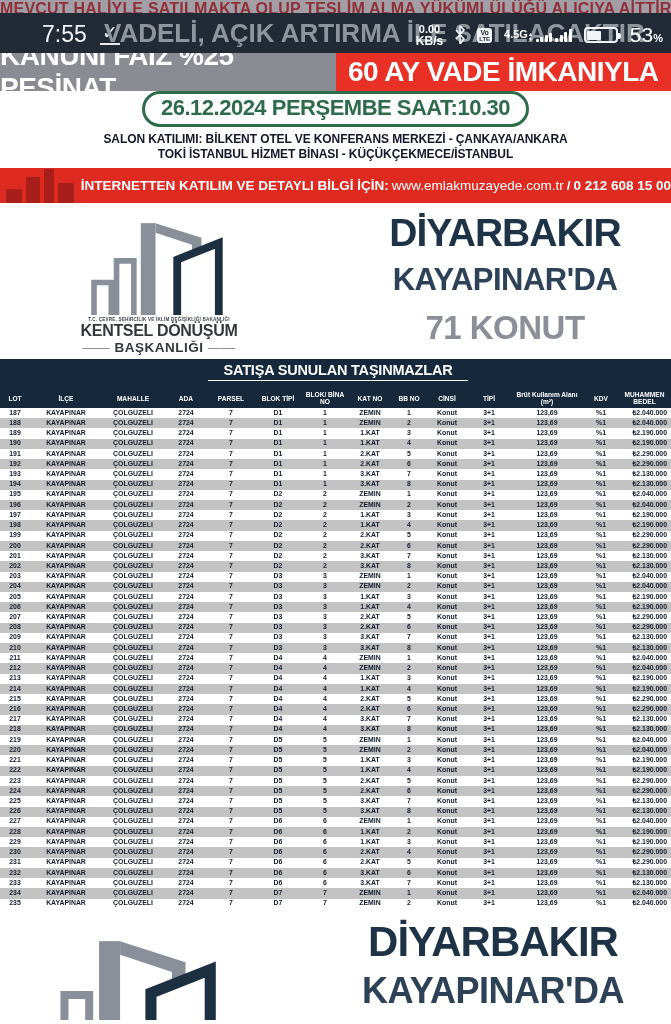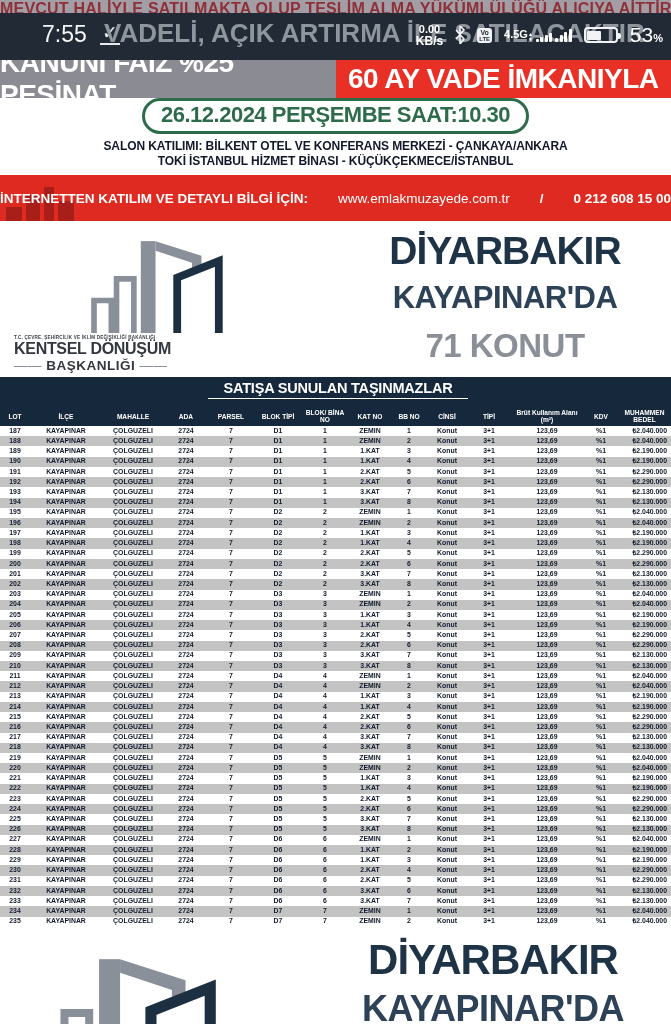--- a/index.html
+++ b/index.html
@@ -5,21 +5,21 @@
   * { margin:0; padding:0; box-sizing:border-box; }
   html,body { background:#e5e5e5; }
   body { font-family:"Liberation Sans", sans-serif; }
   .page { position:relative; width:671px; height:1024px; margin:0 auto; background:#ffffff; overflow:hidden; }
 
   
   .marquee-top { height:13px; background:#a39da6; overflow:hidden; text-align:center; }
   .marquee-top span { display:inline-block; margin-top:-7px; font-size:16px; font-weight:700; letter-spacing:.2px; color:#8e3038; white-space:nowrap; }
 
   
-  .status-bar { position:relative; height:47px; background:#222a36; overflow:hidden; }
+  .status-bar { position:relative; height:40px; background:#222a36; overflow:hidden; }
   .sb-time { position:absolute; left:42px; top:8px; font-size:23px; font-weight:400; color:#f5f6f8; }
   .sb-check { position:absolute; left:100px; top:10px; font-size:19px; color:#e8eaee; border-bottom:2px solid #e8eaee; padding:0 2px 0 2px; line-height:20px; }
   .sb-ticker { position:absolute; left:104px; top:5px; width:550px; overflow:hidden; white-space:nowrap; font-size:26px; font-weight:700; color:#8f959d; z-index:1; }
   .sb-icons { position:absolute; right:8px; top:0; height:44px; display:flex; align-items:center; gap:12px; z-index:2; }
   .net-speed { display:flex; flex-direction:column; align-items:center; line-height:1; color:#fff; font-weight:700; }
   .net-speed .v { font-size:11px; } .net-speed .u { font-size:12px; }
   .bt-icon svg { display:block; }
   .volte { display:flex; flex-direction:column; align-items:center; justify-content:center; background:#f2f3f5; color:#222a36; border-radius:3px; padding:1px 2px; line-height:1; font-weight:700; }
   .volte .l1 { font-size:7px; } .volte .l2 { font-size:6px; }
   .network { display:flex; flex-direction:row; align-items:center; line-height:1; }
@@ -39,28 +39,28 @@
   .banner > div { flex:1; display:flex; align-items:center; justify-content:center; color:#fff; font-size:28px; font-weight:700; letter-spacing:-0.5px; }
   .banner .left { background:#8b8b93; }
   .banner .right { background:#e93026; }
 
   
   .date-wrap { margin-top:0; text-align:center; }
   .date-pill { display:inline-block; border:3px solid #2d6b4b; border-radius:18px; padding:1px 16px 3px; color:#2d6b4b; font-size:22px; font-weight:700; letter-spacing:-0.5px; }
   .salon { margin-top:5px; text-align:center; color:#13182b; font-weight:700; font-size:12px; line-height:1.25; letter-spacing:-0.1px; }
 
   
-  .info-bar { position:relative; margin-top:6px; height:46px; background:#de2a20; overflow:hidden; display:flex; align-items:center; justify-content:space-between; color:#fff; font-weight:700; font-size:13.5px; gap:18px; }
+  .info-bar { position:relative; margin-top:6px; height:35px; background:#de2a20; overflow:hidden; display:flex; align-items:center; justify-content:flex-end; color:#fff; font-weight:700; font-size:13.5px; gap:3px; }
   .info-decor { position:absolute; left:0; top:0; width:120px; height:100%; }
   .info-decor i { position:absolute; background:#a81f1a; }
   .info-text { position:relative; z-index:1; white-space:nowrap; }
 
   
   .head-sec { position:relative; height:156px; }
-  .logo-box { position:absolute; left:14px; top:8px; width:290px; text-align:left; }
+  .logo-box { position:absolute; left:14px; top:8px; width:290px; text-align:center; }
   .logo-box svg { display:block; margin:0 auto; }
   .logo-ministry { font-size:4.6px; font-weight:700; color:#3a3f47; letter-spacing:.2px; margin-top:2px; }
   .logo-l1 { font-size:16px; font-weight:700; color:#33373e; letter-spacing:-0.3px; line-height:1.1; }
   .logo-l2 { font-size:13.5px; font-weight:700; color:#33373e; letter-spacing:.5px; line-height:1.15; }
   .logo-l2 .dash { color:#7d828a; font-weight:400; }
   .titles { position:absolute; right:16px; top:6px; width:300px; text-align:center; }
   .t-city { font-size:39px; font-weight:700; color:#1f3347; letter-spacing:-1px; line-height:1.25; }
   .t-district { font-size:31px; font-weight:700; color:#2e4257; letter-spacing:-0.5px; line-height:1.45; }
   .t-count { font-size:33px; font-weight:700; color:#8b8f98; letter-spacing:-0.5px; line-height:1.5; }
 

